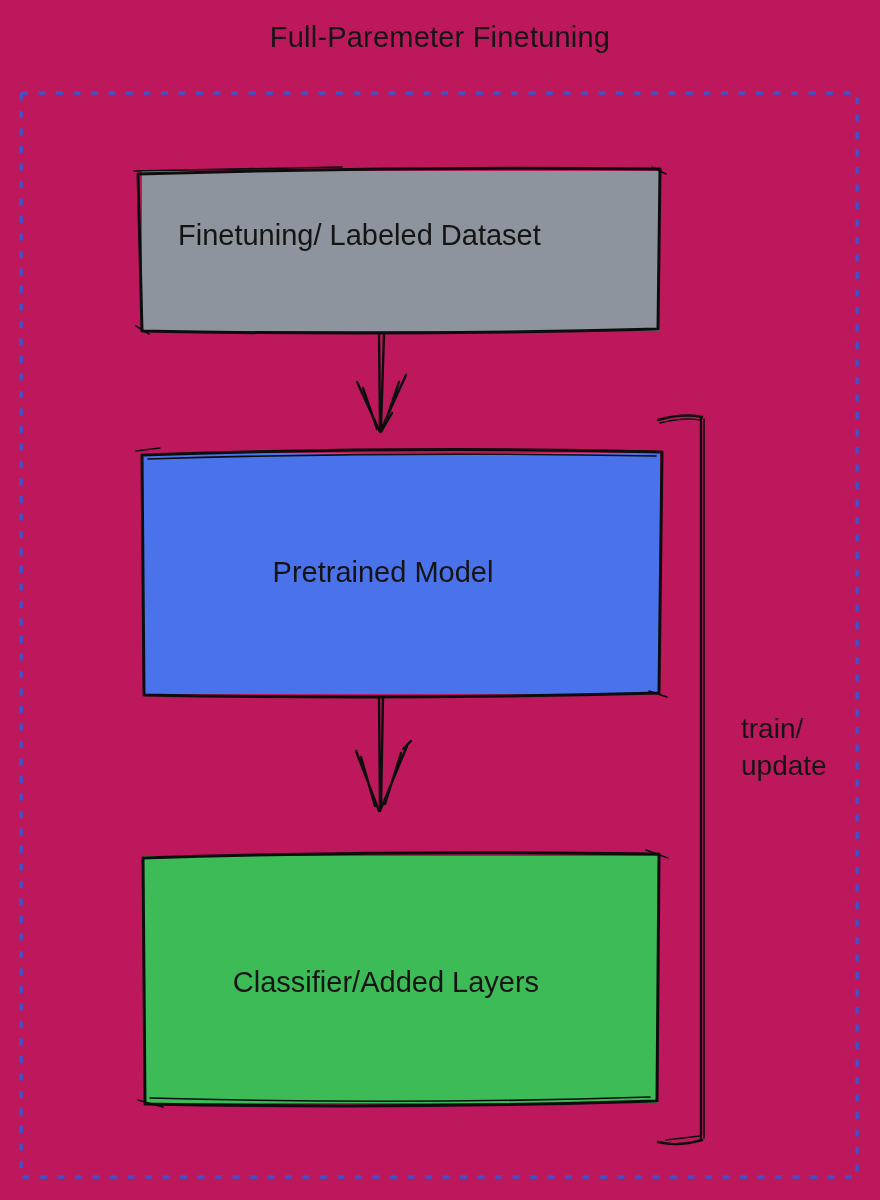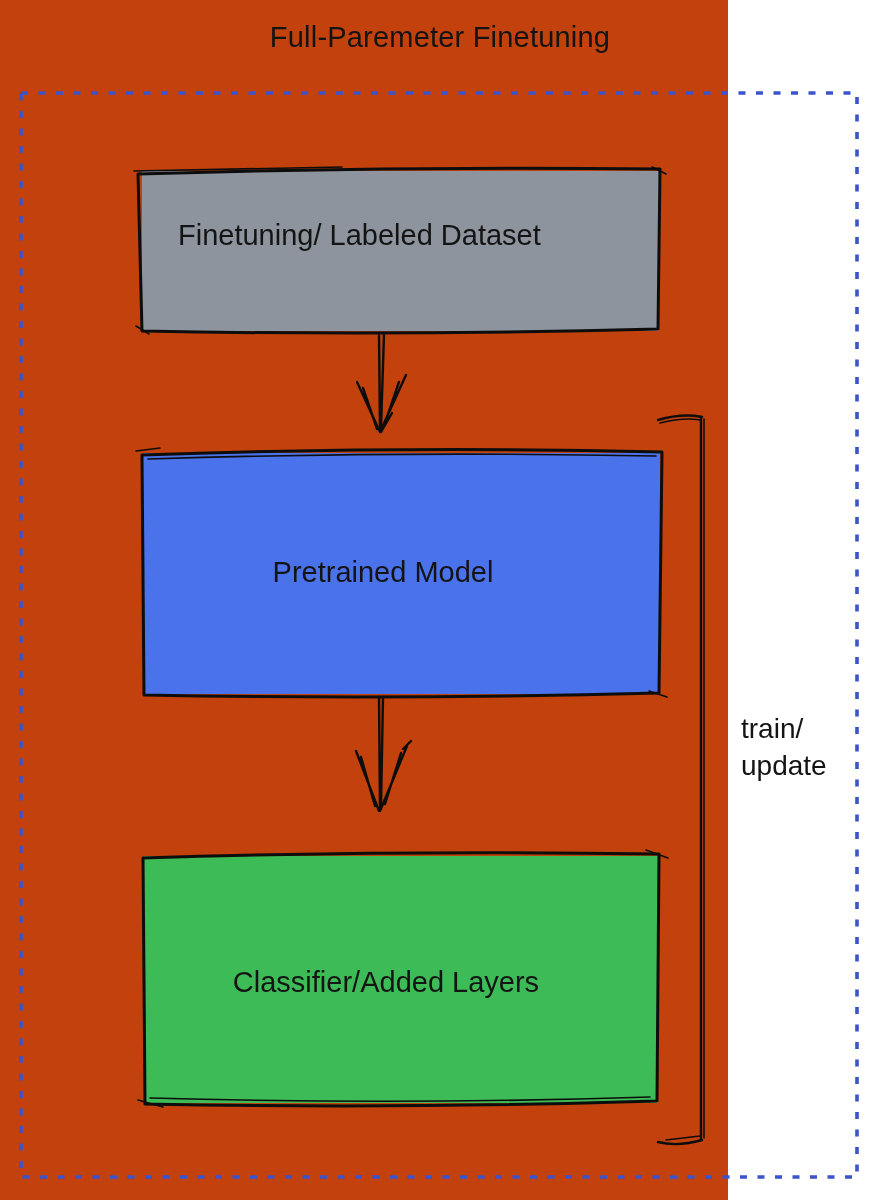--- a/index.html
+++ b/index.html
@@ -6,23 +6,23 @@
     margin: 0;
     padding: 0;
     background: #ffffff;
     width: 880px;
     height: 1200px;
     overflow: hidden;
     font-family: "Liberation Sans", sans-serif;
   }
   .canvas {
     position: relative;
-    width: 728px;
+    width: 880px;
     height: 1200px;
-    background: #c2410c;
+    background: #be185d;
   }
   svg { display: block; }
   svg text {
     font-family: "Liberation Sans", sans-serif;
     font-size: 29px;
     fill: #141414;
   }
   .title-text {
     font-size: 29px;
     font-weight: 500;

